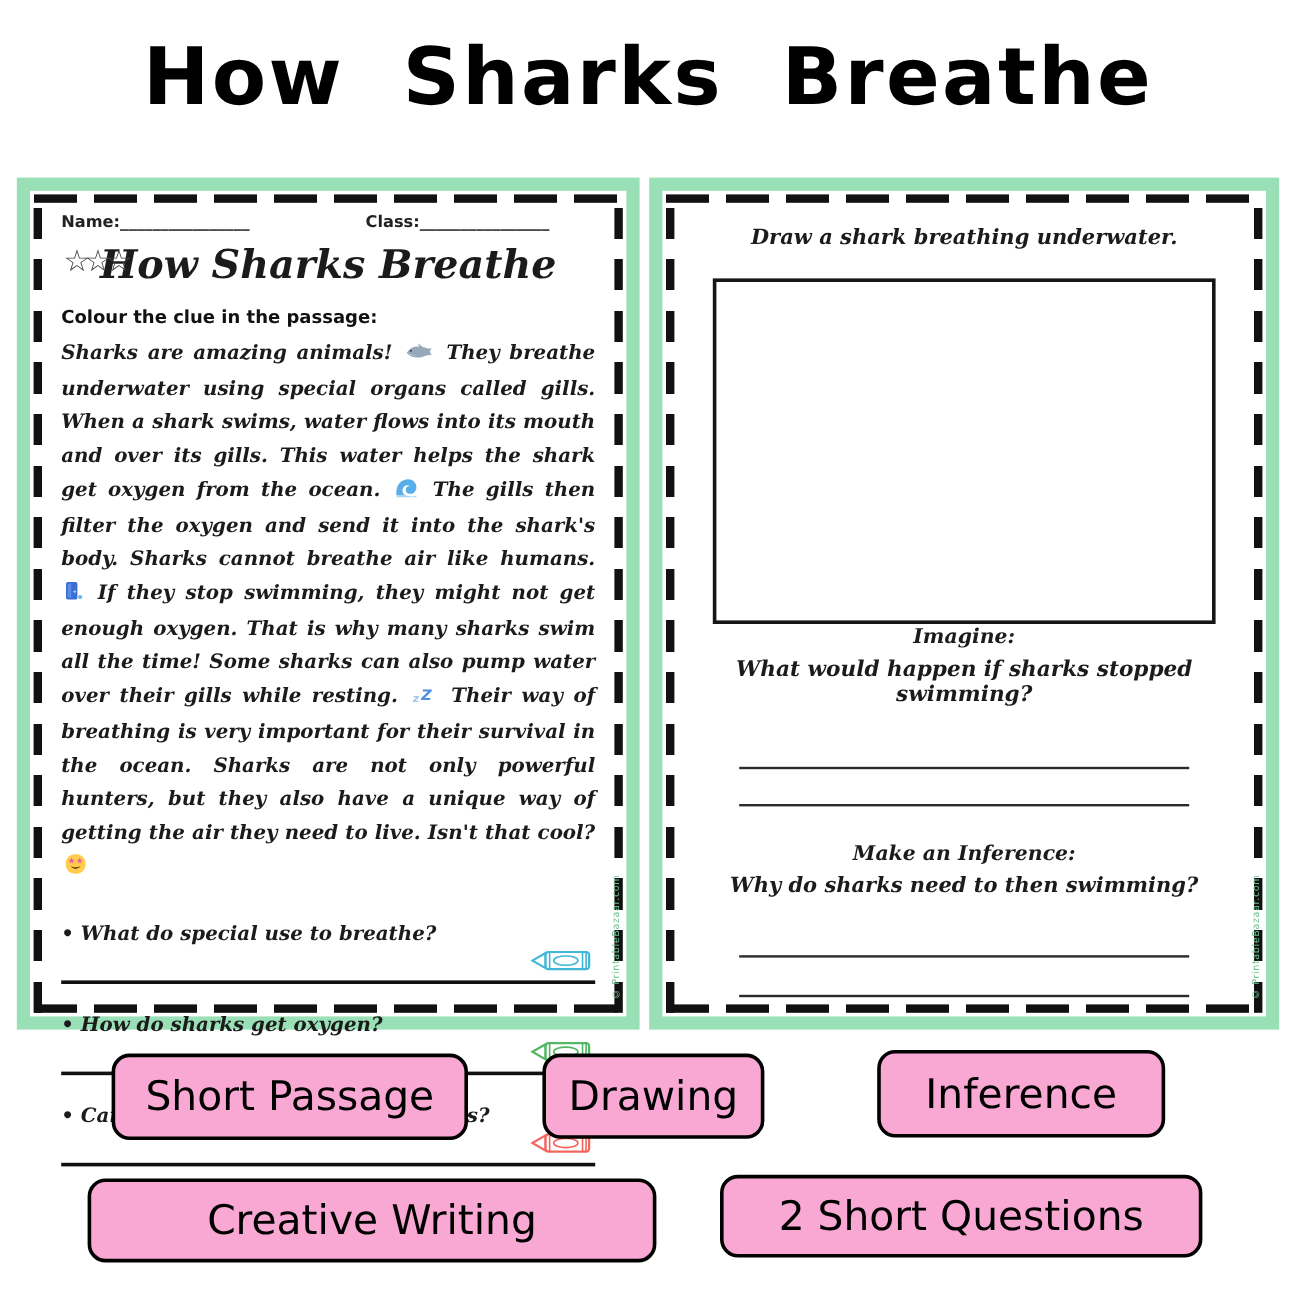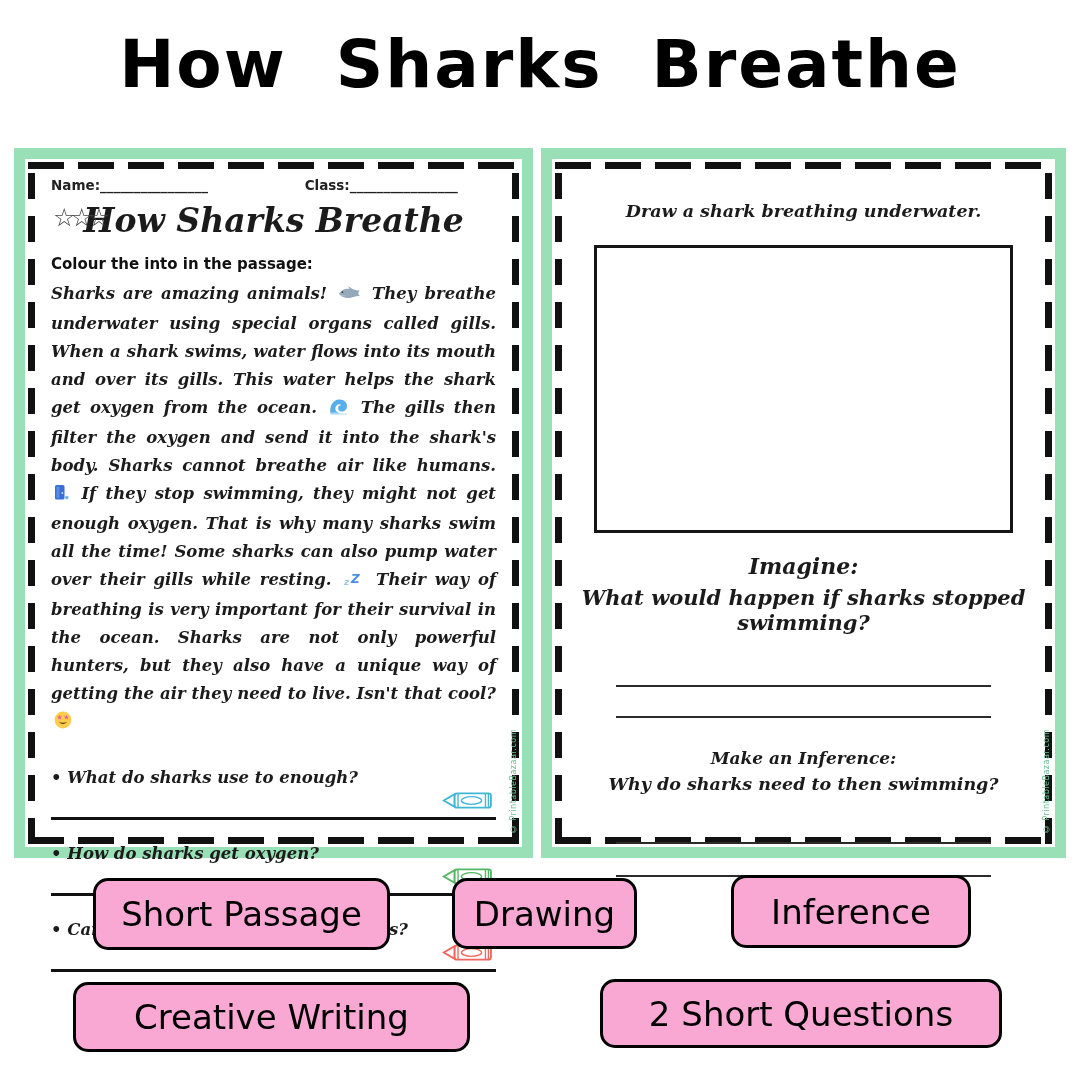--- a/index.html
+++ b/index.html
@@ -77,51 +77,51 @@
   .answer-line { border-bottom: 3px solid #111; margin-top: 4px; }
 
   .copyright {
     position: absolute; right: 4px; bottom: 14px;
     writing-mode: vertical-rl; transform: rotate(180deg);
     font-size: 8px; color: #6fbf8f; letter-spacing: 0.5px;
   }
 
   
   .draw-prompt {
-    margin-top: 24px; text-align: center;
+    margin-top: 11px; text-align: center;
     font-family: "DejaVu Serif", serif; font-style: italic; font-weight: bold;
     font-size: 17.5px; color: #1b1b1b;
   }
   .draw-box { width: 93%; height: 288px; margin: 24px auto 0 auto; border: 3px solid #161616; background: #fff; }
 
   .center-script {
     text-align: center; font-family: "DejaVu Serif", serif;
     font-style: italic; font-weight: bold; color: #1b1b1b;
   }
-  .imagine-heading   { margin-top: 20px; font-size: 22px; }
-  .imagine-question  { margin-top: 6px;  font-size: 21px; }
+  .imagine-heading   { margin-top: 1px; font-size: 17px; }
+  .imagine-question  { margin-top: 6px;  font-size: 18px; }
   .inference-heading { margin-top: 30px; font-size: 17px; }
   .inference-question{ margin-top: 6px;  font-size: 17.5px; }
   .write-line { width: 83%; margin: 0 auto; border-bottom: 2px solid #2b2b2b; }
   .wl-1 { margin-top: 50px; }
   .wl-2 { margin-top: 29px; }
   .wl-3 { margin-top: 48px; }
   .wl-4 { margin-top: 31px; }
 
   
   .tag {
     position: absolute; display: flex; align-items: center; justify-content: center;
     border: 3px solid #000; border-radius: 15px; background: #f9a8d4;
     font-family: "DejaVu Sans", sans-serif; font-size: 34px; color: #000;
     white-space: nowrap;
   }
   .tag-short-passage   { left: 93px;  top: 878px; width: 297px; height: 72px; }
   .tag-drawing         { left: 452px; top: 878px; width: 185px; height: 71px; }
   .tag-inference       { left: 731px; top: 875px; width: 240px; height: 73px; }
-  .tag-creative        { left: 73px;  top: 982px; width: 397px; height: 70px; }
+  .tag-creative        { left: 73px;  top: 982px; width: 474px; height: 70px; }
   .tag-questions       { left: 600px; top: 979px; width: 402px; height: 69px; }
 </style>
 </head>
 <body>
 
 <h1 class="main-title">How Sharks Breathe</h1>
 
 <div class="sheet left">
   <div class="paper">
     <div class="dashes"></div>
@@ -130,21 +130,21 @@
       <div class="name-class-row">
         <span class="name-label">Name:________________</span>
         <span class="class-label">Class:________________</span>
       </div>
 
       <div class="title-row">
         <span class="stars">☆☆☆</span>
         <div class="sheet-title">How Sharks Breathe</div>
       </div>
 
-      <div class="instruction">Colour the into in the passage:</div>
+      <div class="instruction">Colour the clue in the passage:</div>
 
       <p class="passage">
         <span>Sharks are amazing animals!</span>
         <span class="emoji">
           <svg width="23" height="16" viewBox="0 0 24 16">
             <path d="M1 9 C4 4.5 8 3 12 3.8 L10.5 0.8 L15 3.9 C18 4.6 20.5 6 22.6 5 L21 8.2 L22.8 11.4 C20.5 10.4 18 11.6 14.5 12.6 C9.5 14 4 13 1 9 Z" fill="#95a9ba"></path>
             <path d="M1 9 C3.5 10.8 7 11.2 10 10.6 C7 11.9 3.5 11.6 1 9 Z" fill="#cdd8e0"></path>
             <circle cx="4.6" cy="7.2" r="0.9" fill="#2b3a45"></circle>
           </svg>
         </span>
@@ -176,21 +176,21 @@
           <svg width="18" height="18" viewBox="0 0 18 18">
             <circle cx="9" cy="9" r="8.4" fill="#ffcc4d"></circle>
             <polygon points="5.6,3.6 6.3,5.4 8.2,5.5 6.7,6.7 7.2,8.6 5.6,7.5 4.0,8.6 4.5,6.7 3.0,5.5 4.9,5.4" fill="#e95f9b"></polygon>
             <polygon points="12.4,3.6 13.1,5.4 15.0,5.5 13.5,6.7 14.0,8.6 12.4,7.5 10.8,8.6 11.3,6.7 9.8,5.5 11.7,5.4" fill="#e95f9b"></polygon>
             <path d="M4.6 10.6 Q9 15.8 13.4 10.6 Q9 13 4.6 10.6 Z" fill="#664500"></path>
           </svg>
         </span>
       </p>
 
       <div class="question-block first">
-        <div class="question">What do sharks use to enough?</div>
+        <div class="question">What do special use to breathe?</div>
         <div class="crayon-row crayon-blue">
           <span>
             <svg width="54" height="23" viewBox="0 0 64 26">
               <polygon points="2,13 15,5.5 15,20.5" fill="#fff" stroke="currentColor" stroke-width="2.2"></polygon>
               <rect x="15" y="4.5" width="43" height="17" rx="3" fill="#fff" stroke="currentColor" stroke-width="2.2"></rect>
               <line x1="19" y1="4.5" x2="19" y2="21.5" stroke="currentColor" stroke-width="1.6"></line>
               <ellipse cx="35" cy="13" rx="12" ry="4.6" fill="none" stroke="currentColor" stroke-width="1.6"></ellipse>
               <line x1="51.5" y1="4.5" x2="51.5" y2="21.5" stroke="currentColor" stroke-width="1.6"></line>
               <line x1="55" y1="4.5" x2="55" y2="21.5" stroke="currentColor" stroke-width="1.6"></line>
             </svg>

